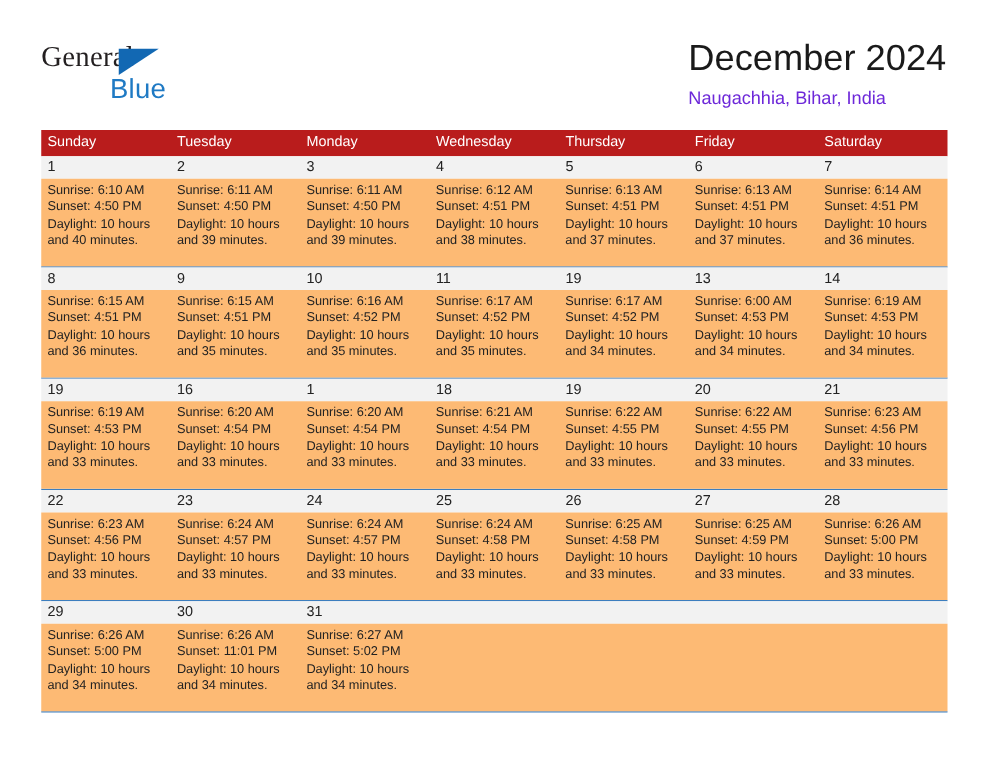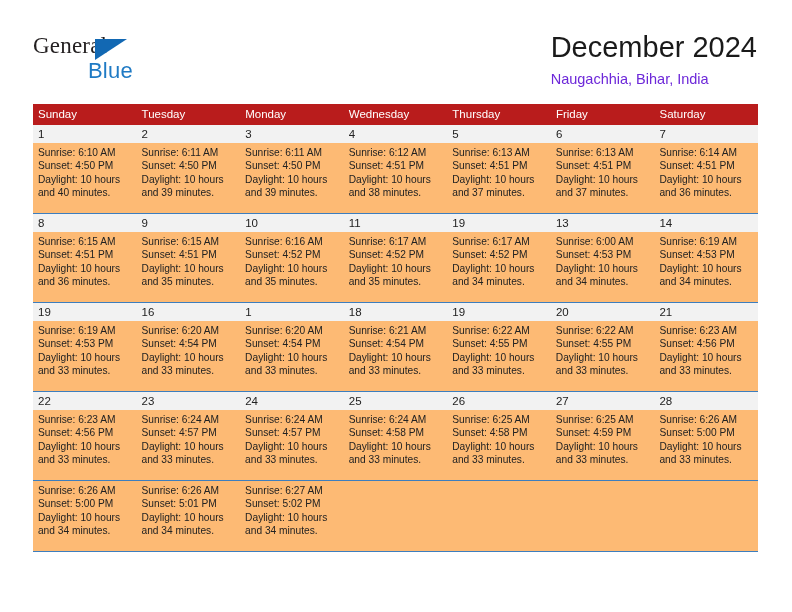--- a/index.html
+++ b/index.html
@@ -393,30 +393,39 @@
         <div class="info-cell">
           <div class="info-line">Sunrise: 6:26 AM</div>
           <div class="info-line">Sunset: 5:00 PM</div>
           <div class="info-line">Daylight: 10 hours</div>
           <div class="info-line">and 33 minutes.</div>
         </div>
       </div>
     </div>
 
     <div class="week">
+      <div class="week-dates">
+        <div class="date-cell">29</div>
+        <div class="date-cell">30</div>
+        <div class="date-cell">31</div>
+        <div class="date-cell"></div>
+        <div class="date-cell"></div>
+        <div class="date-cell"></div>
+        <div class="date-cell"></div>
+      </div>
       <div class="week-body">
         <div class="info-cell">
           <div class="info-line">Sunrise: 6:26 AM</div>
           <div class="info-line">Sunset: 5:00 PM</div>
           <div class="info-line">Daylight: 10 hours</div>
           <div class="info-line">and 34 minutes.</div>
         </div>
         <div class="info-cell">
           <div class="info-line">Sunrise: 6:26 AM</div>
-          <div class="info-line">Sunset: 5:01 PM</div>
+          <div class="info-line">Sunset: 11:01 PM</div>
           <div class="info-line">Daylight: 10 hours</div>
           <div class="info-line">and 34 minutes.</div>
         </div>
         <div class="info-cell">
           <div class="info-line">Sunrise: 6:27 AM</div>
           <div class="info-line">Sunset: 5:02 PM</div>
           <div class="info-line">Daylight: 10 hours</div>
           <div class="info-line">and 34 minutes.</div>
         </div>
         <div class="info-cell"></div>

